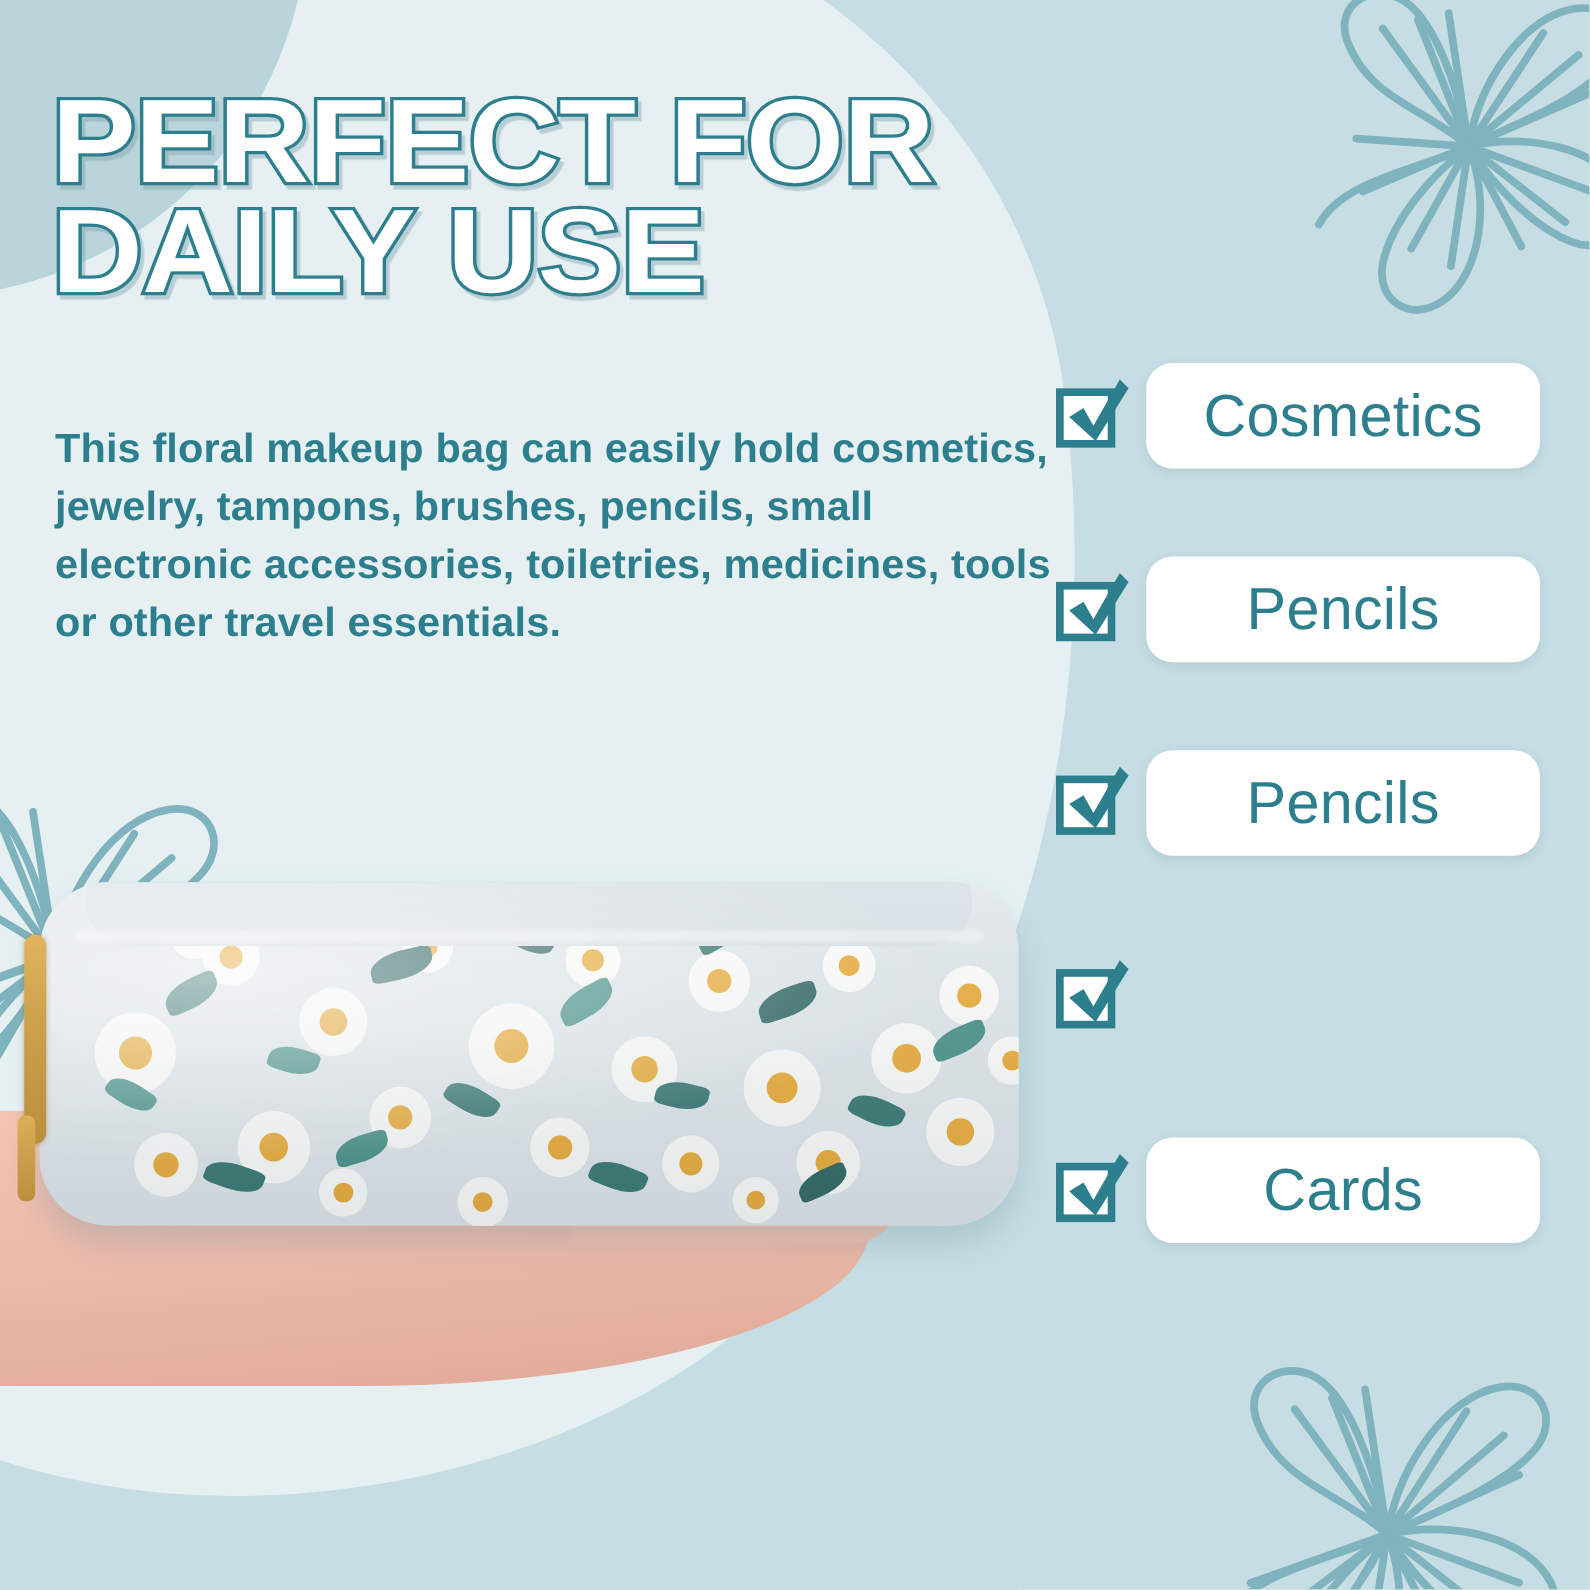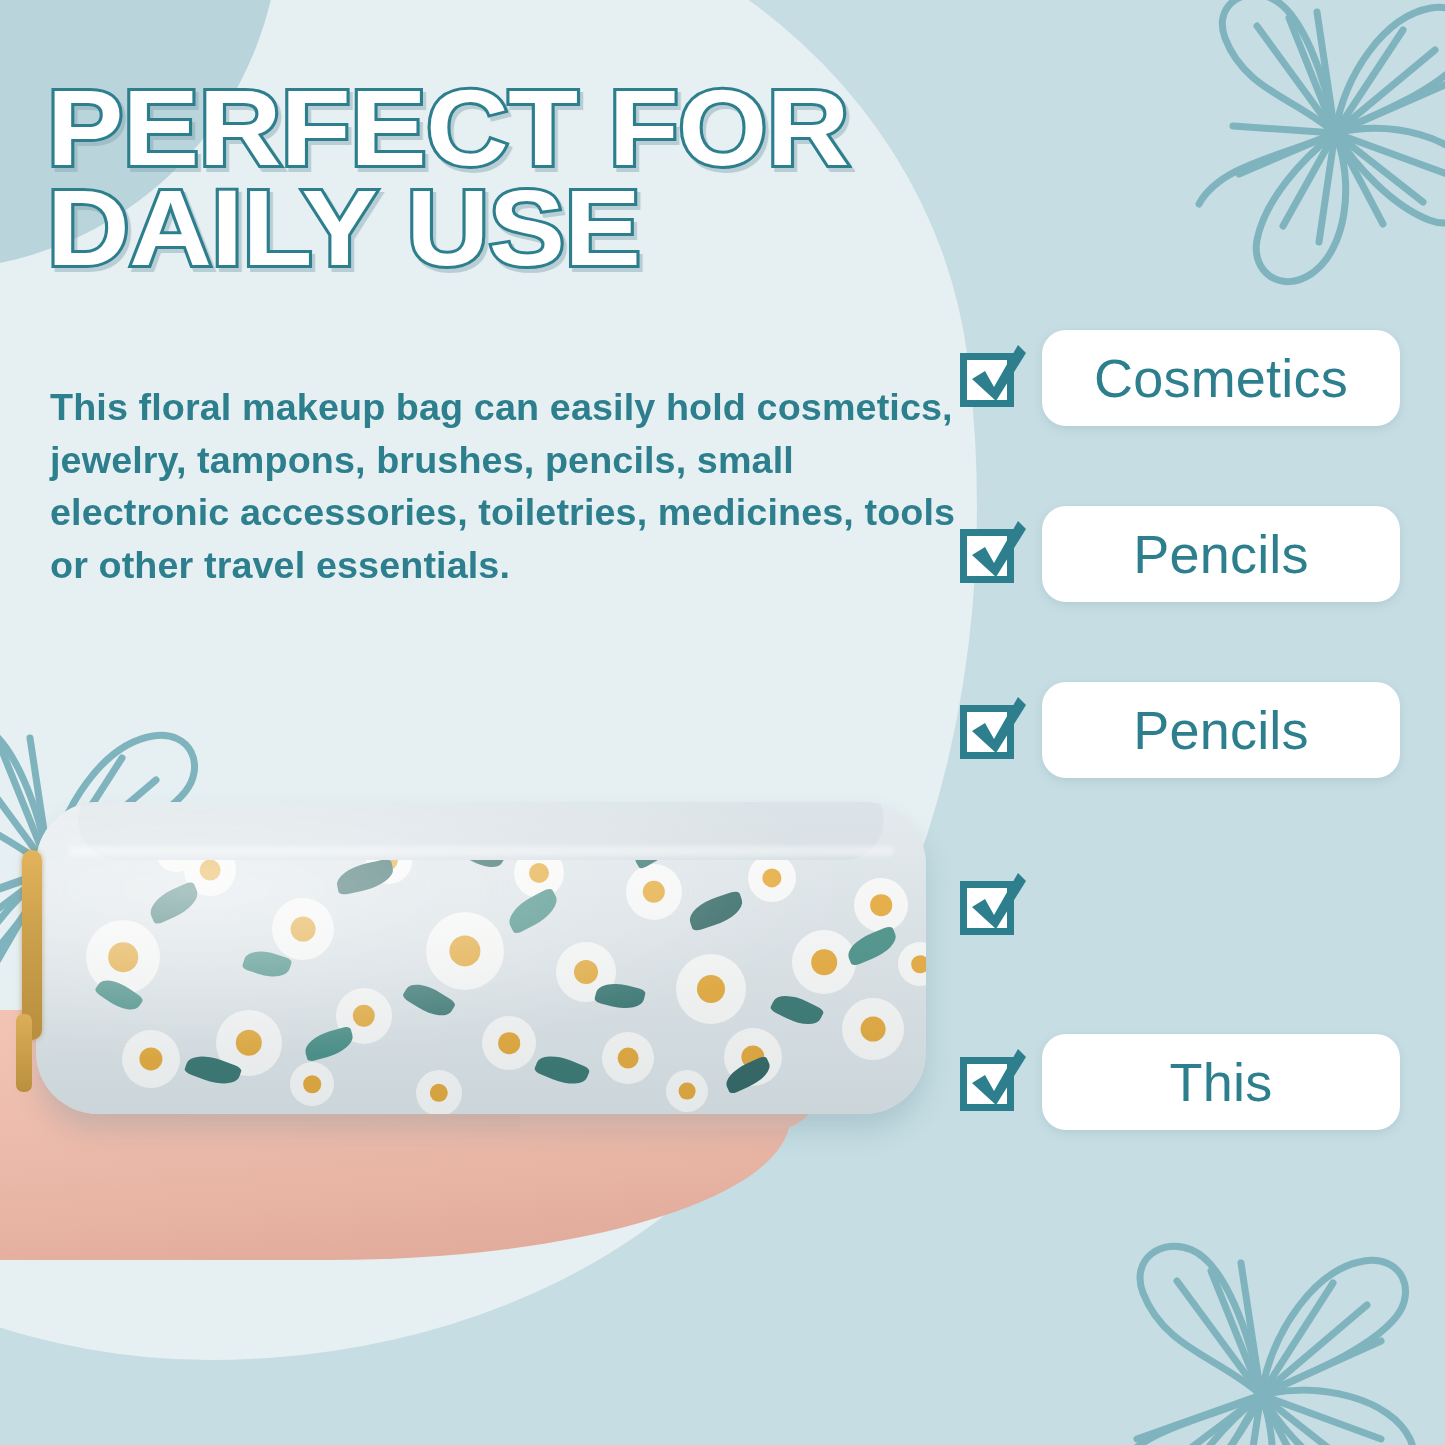--- a/index.html
+++ b/index.html
@@ -350,18 +350,18 @@
     </div>
 
     <div class="check-row">
       <div class="checkbox">
         <div class="box"></div>
         <svg width="70" height="78" viewBox="0 0 70 78">
           <path d="M14 40 L27 32 L36 48 L60 6 L68 14 L38 62 Z" fill="#2d7f8e"></path>
         </svg>
       </div>
       <div class="pill">
-        <span>This</span>
+        <span>Cards</span>
       </div>
     </div>
 
   </div>
 </div>
 
 </body></html>

